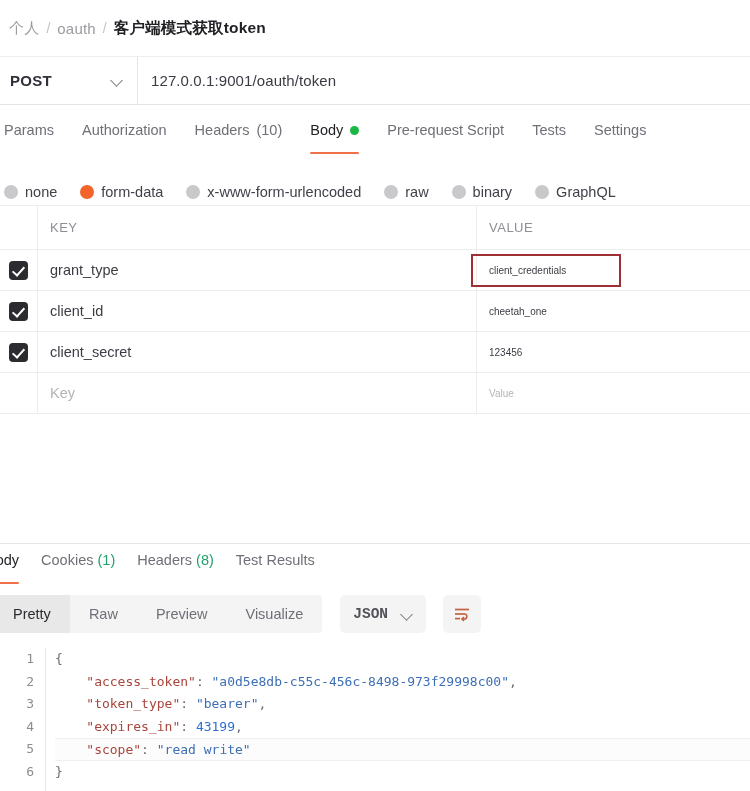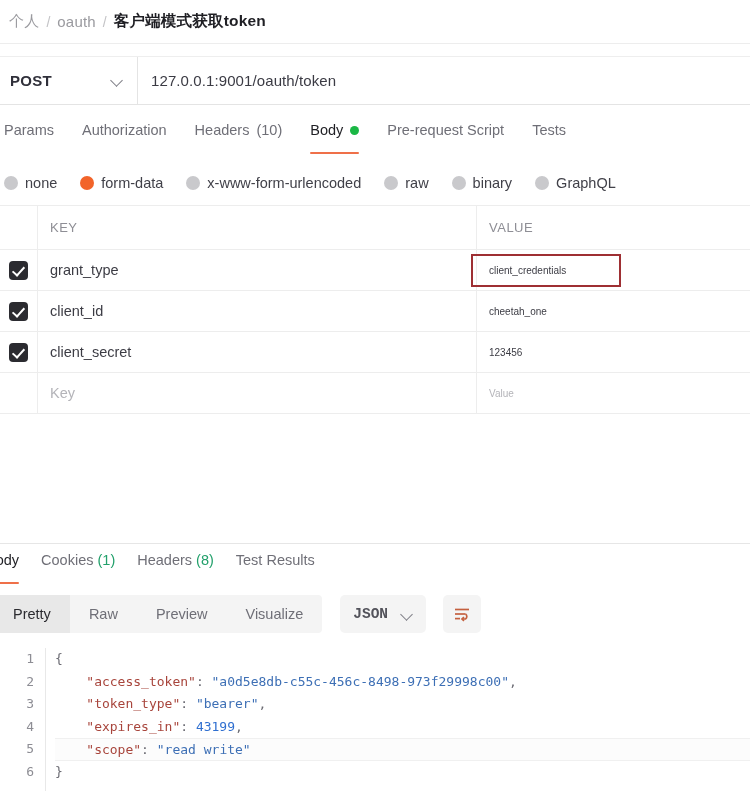--- a/index.html
+++ b/index.html
@@ -7,21 +7,21 @@
     width: 750px; height: 791px;
     background: #ffffff;
     font-family: "Liberation Sans", sans-serif;
     color: #2e2e36;
     overflow: hidden;
   }
   #app { position: relative; width: 750px; height: 791px; }
 
   
   .breadcrumb {
-    position: absolute; left: 0; top: 0; width: 750px; height: 44px;
+    position: absolute; left: 0; top: 0; width: 750px; height: 57px;
     display: flex; align-items: center; padding-left: 9px;
     background: #ffffff;
     border-bottom: 1px solid #ededed;
   }
   .bc-item { font-size: 15px; color: #9a9a9f; letter-spacing: .2px; }
   .bc-item.current { color: #1f1f24; font-weight: 700; font-size: 15.5px; }
   .bc-sep { font-size: 14px; color: #c3c3c6; margin: 0 7px; }
 
   
   .urlbar {
@@ -68,21 +68,21 @@
   }
   .rtab .under {
     position: absolute; left: 0; bottom: 2px; height: 2.5px; background: #ef7049;
     width: calc(100% - 14px); display: none; border-radius: 2px;
   }
   .rtab.active .under { display: block; }
 
   
   .bodytypes {
     position: absolute; left: 0; top: 166px; width: 750px; height: 34px;
-    display: flex; align-items: center;
+    display: flex; align-items: flex-end;
   }
   .bt { display: flex; align-items: center; gap: 7px; margin-right: 23px; font-size: 14.5px; color: #414149; }
   .bt:first-child { margin-left: 4px; }
   .radio { width: 14px; height: 14px; border-radius: 50%; background: #c9c9cc; display: block; }
   .radio.on { background: #f2642a; }
 
   
   .kv {
     position: absolute; left: 0; top: 205px; width: 750px;
     border-top: 1px solid #ededed;
@@ -243,20 +243,26 @@
           <span>Pre-request Script</span>
         </span>
 
     </div>
     <div class="rtab">
       <span class="lbl">
           <span>Tests</span>
         </span>
 
     </div>
+    <div class="rtab">
+      <span class="lbl">
+          <span>Settings</span>
+        </span>
+
+    </div>
   </div>
 
   <div class="bodytypes">
     <label class="bt">
       <span class="radio"></span>
       <span>none</span>
     </label>
     <label class="bt">
       <span class="radio on"></span>
       <span>form-data</span>

